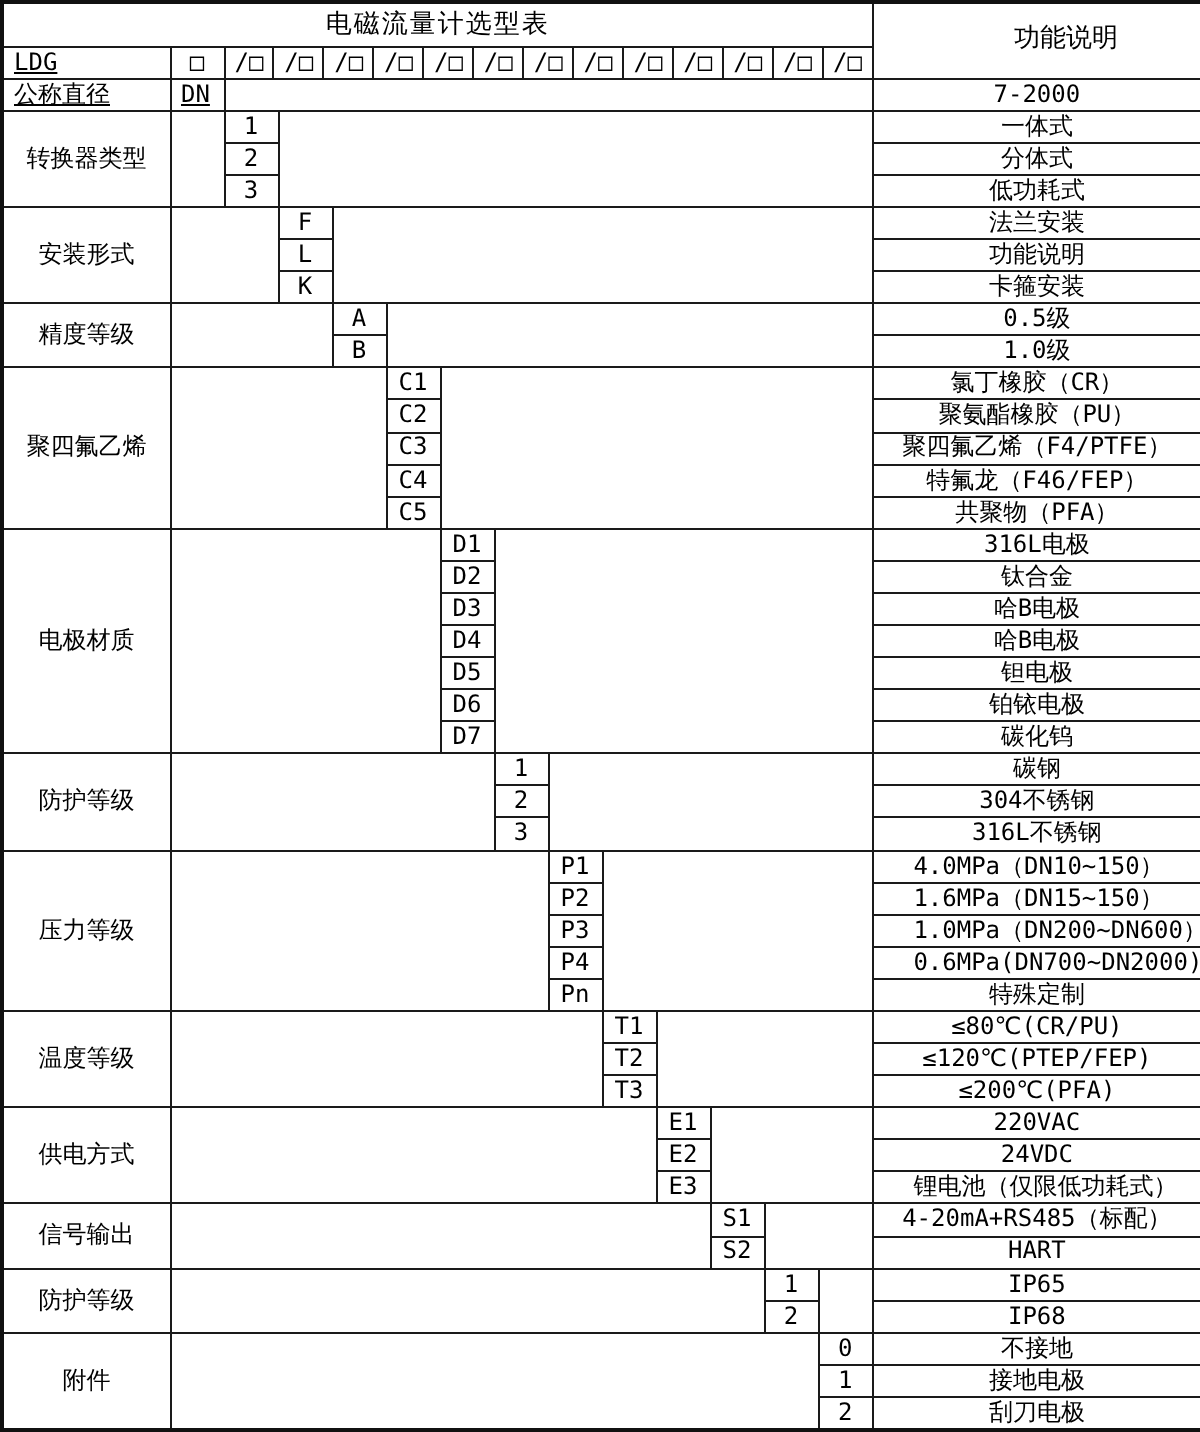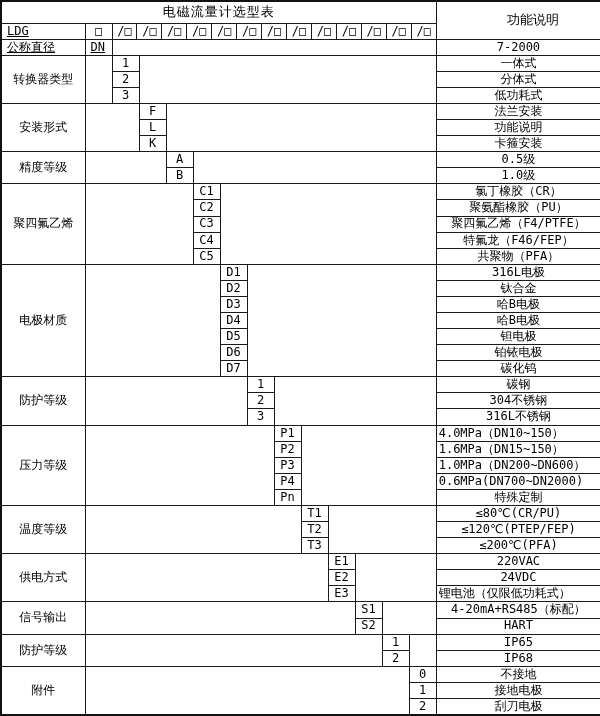--- a/index.html
+++ b/index.html
@@ -8,21 +8,21 @@
   td{border:1px solid #1a1a1a;padding:0;margin:0;text-align:center;vertical-align:middle;
      font-size:12px;line-height:1.1;overflow:hidden;white-space:nowrap;}
   tr{height:16px;}
   tr.title-row{height:22px;}
   td.title{font-size:13px;letter-spacing:1px;font-family:Liberation Serif, serif;}
   td.deschdr{font-size:13px;padding-left:29px;}
   td.lbl{}
   td.lft{text-align:left;padding-left:5px;text-decoration:underline;}
   td.code{}
   td.desc{}
-  td.desc.al{text-align:left;padding-left:2px;}
+  td.desc.al{text-align:left;padding-left:20px;}
   td.codebar{padding:0;}
   .slotbar{display:flex;height:100%;align-items:stretch;}
   .slotbar span{display:flex;align-items:center;justify-content:center;font-size:12px;}
   .slotbar .box0{flex:0 0 26px;}
   .slotbar .slot{flex:1 1 auto;border-left:1px solid #1a1a1a;}
 </style>
 </head>
 <body>
 
 <table class="sel">

